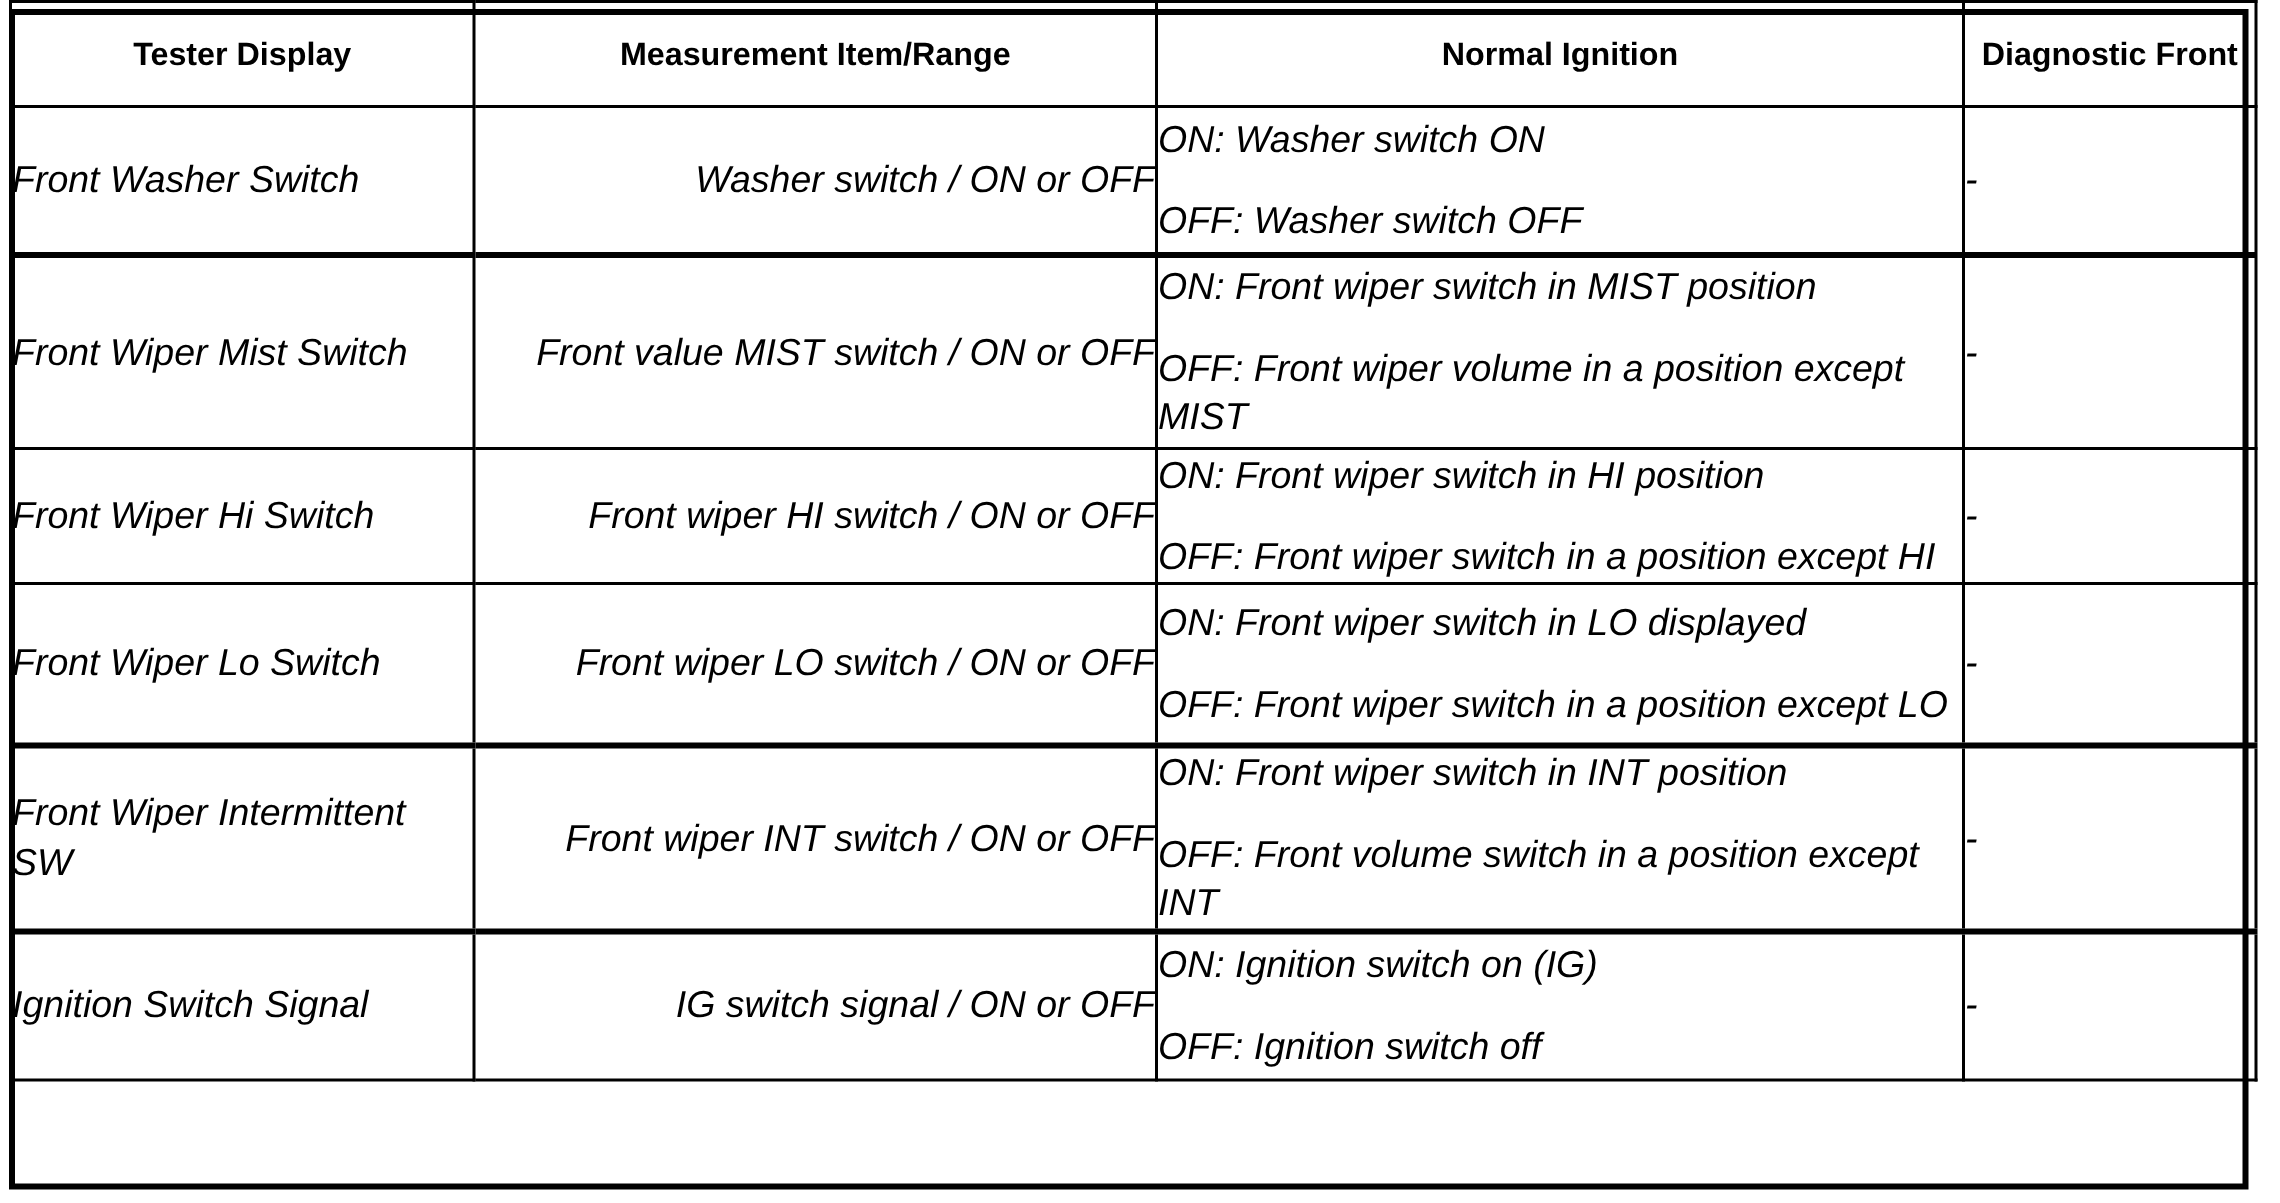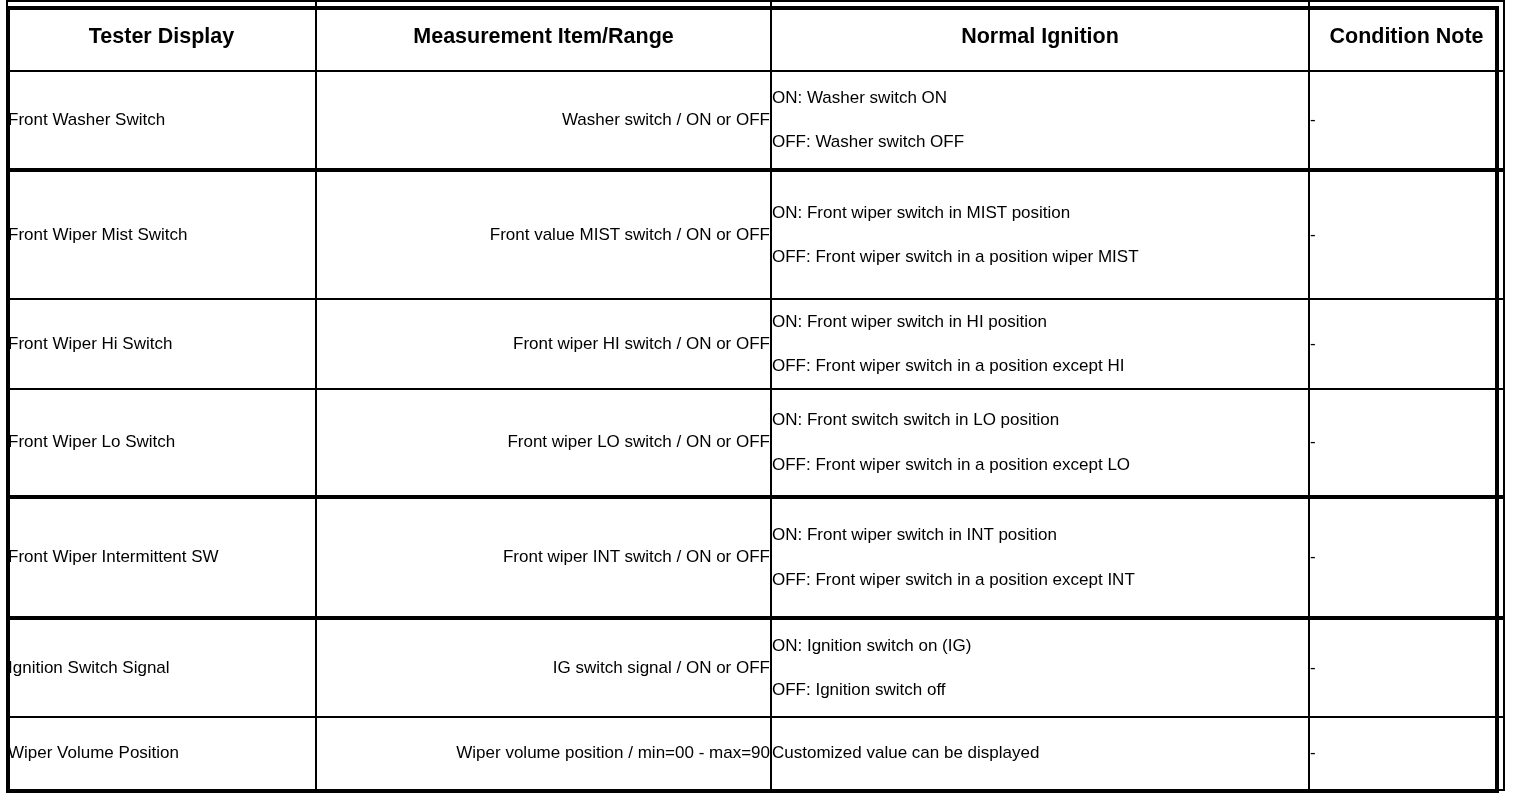--- a/index.html
+++ b/index.html
@@ -61,24 +61,25 @@
   thead th {
     border-bottom-width: 4px;
     font-weight: bold;
     font-size: 21.5px;
     text-align: center;
     line-height: 1.22;
     height: 68px;
     padding: 4px 6px;
   }
   tbody td {
-    font-size: 17px;
+    font-size: 25px;
     font-weight: normal;
     line-height: 1.30;
     padding: 6px 9px;
+    font-style: italic;
   }
   td.col-a { text-align: left; margin-top: 28px; }
   td.col-b { text-align: right; }
   td.col-c { text-align: left; vertical-align: middle; }
   td.col-d { text-align: left; vertical-align: middle; }
 
   
   tr.heavy-top > td { border-top-width: 4px; }
 
   .cond-line {
@@ -100,21 +101,21 @@
       <col class="c1">
         <col class="c2">
         <col class="c3">
         <col class="c4">
     </colgroup>
     <thead>
       <tr>
         <th>Tester Display</th>
         <th>Measurement Item/Range</th>
         <th>Normal Ignition</th>
-        <th>Condition Note</th>
+        <th>Diagnostic Front</th>
       </tr>
     </thead>
     <tbody>
 
       <tr style="height:99px;">
         <td class="col-a">Front Washer Switch</td>
         <td class="col-b">Washer switch / ON or OFF</td>
         <td class="col-c">
           <span class="cond-line">ON: Washer switch ON</span>
           <span class="cond-gap"></span>
@@ -122,75 +123,67 @@
         </td>
         <td class="col-d">-</td>
       </tr>
 
       <tr class="heavy-top" style="height:129px;">
         <td class="col-a">Front Wiper Mist Switch</td>
         <td class="col-b">Front value MIST switch / ON or OFF</td>
         <td class="col-c">
           <span class="cond-line">ON: Front wiper switch in MIST position</span>
           <span class="cond-gap"></span>
-          <span class="cond-line">OFF: Front wiper switch in a position wiper MIST</span>
+          <span class="cond-line">OFF: Front wiper volume in a position except MIST</span>
         </td>
         <td class="col-d">-</td>
       </tr>
 
       <tr style="height:90px;">
         <td class="col-a">Front Wiper Hi Switch</td>
         <td class="col-b">Front wiper HI switch / ON or OFF</td>
         <td class="col-c">
           <span class="cond-line">ON: Front wiper switch in HI position</span>
           <span class="cond-gap"></span>
           <span class="cond-line">OFF: Front wiper switch in a position except HI</span>
         </td>
         <td class="col-d">-</td>
       </tr>
 
       <tr style="height:108px;">
         <td class="col-a">Front Wiper Lo Switch</td>
         <td class="col-b">Front wiper LO switch / ON or OFF</td>
         <td class="col-c">
-          <span class="cond-line">ON: Front switch switch in LO position</span>
+          <span class="cond-line">ON: Front wiper switch in LO displayed</span>
           <span class="cond-gap"></span>
           <span class="cond-line">OFF: Front wiper switch in a position except LO</span>
         </td>
         <td class="col-d">-</td>
       </tr>
 
       <tr class="heavy-top" style="height:121px;">
         <td class="col-a">Front Wiper Intermittent SW</td>
         <td class="col-b">Front wiper INT switch / ON or OFF</td>
         <td class="col-c">
           <span class="cond-line">ON: Front wiper switch in INT position</span>
           <span class="cond-gap"></span>
-          <span class="cond-line">OFF: Front wiper switch in a position except INT</span>
+          <span class="cond-line">OFF: Front volume switch in a position except INT</span>
         </td>
         <td class="col-d">-</td>
       </tr>
 
       <tr class="heavy-top" style="height:99px;">
         <td class="col-a">Ignition Switch Signal</td>
         <td class="col-b">IG switch signal / ON or OFF</td>
         <td class="col-c">
           <span class="cond-line">ON: Ignition switch on (IG)</span>
           <span class="cond-gap"></span>
           <span class="cond-line">OFF: Ignition switch off</span>
         </td>
         <td class="col-d">-</td>
       </tr>
 
-      <tr style="height:73px;">
-        <td class="col-a">Wiper Volume Position</td>
-        <td class="col-b">Wiper volume position / min=00 - max=90</td>
-        <td class="col-c">
-          <span class="cond-line">Customized value can be displayed</span>
-        </td>
-        <td class="col-d">-</td>
-      </tr>
 
     </tbody>
   </table>
 
   <div class="frame-outer"></div>
 </div>
 
 </body></html>

